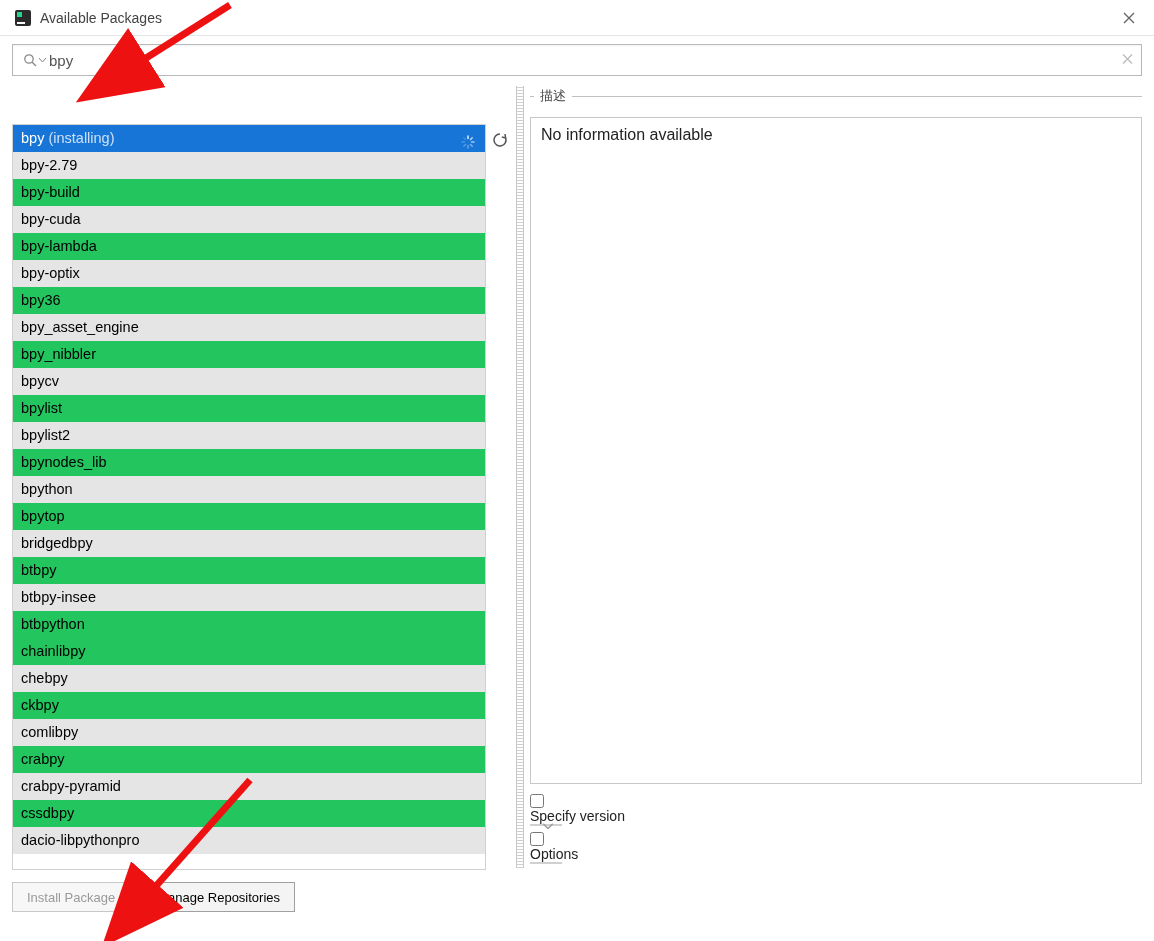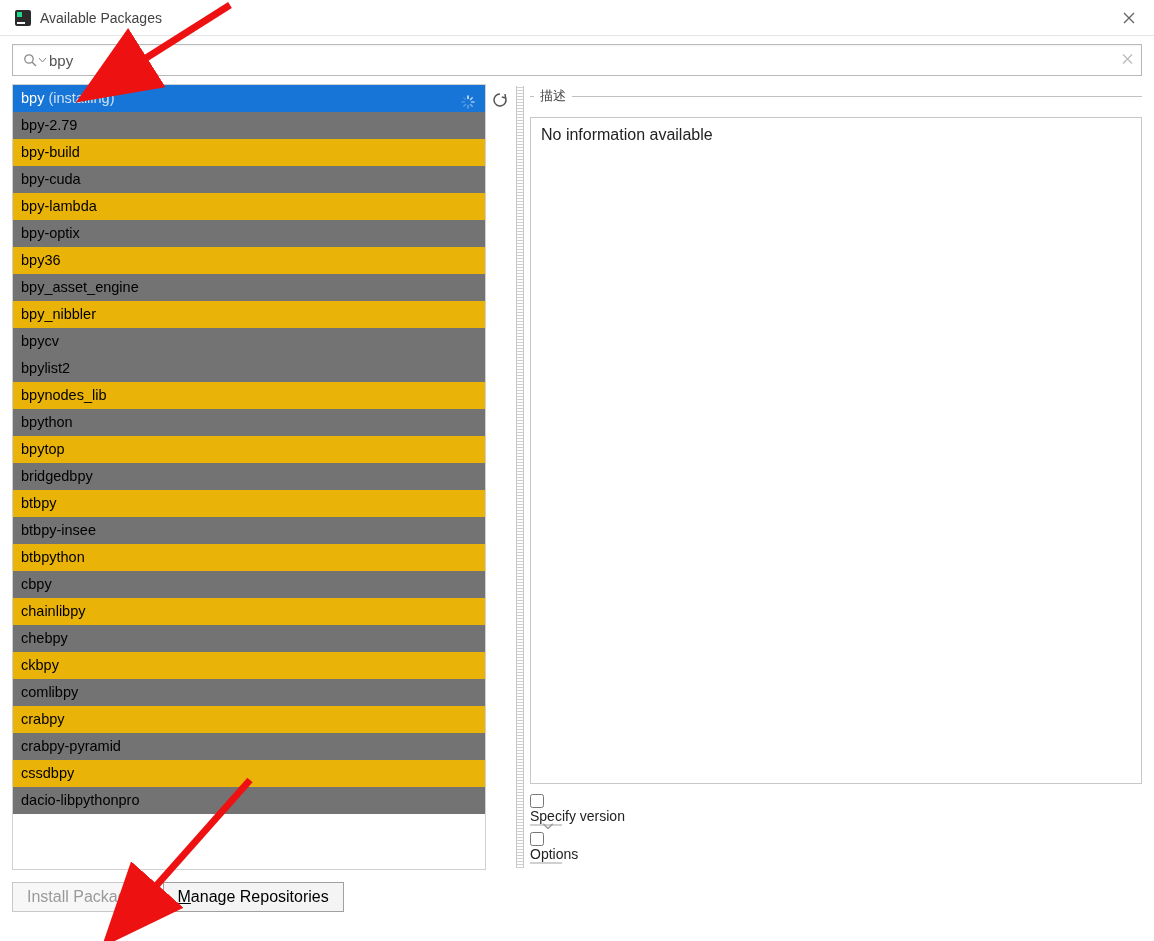--- a/index.html
+++ b/index.html
@@ -9,25 +9,25 @@
   .app-icon { width: 18px; height: 18px; }
   .title-text { font-size: 14px; color: #444; }
   .win-close { width: 30px; height: 30px; display: flex; align-items: center; justify-content: center; color: #666; cursor: pointer; }
   .search-row { padding: 8px 12px; }
   .search-box { position: relative; height: 32px; border: 1px solid #b8b8b8; background: #fff; display: flex; align-items: center; padding: 0 30px 0 36px; box-shadow: inset 0 1px 2px rgba(0,0,0,.05); }
   .search-icon { position: absolute; left: 10px; top: 50%; transform: translateY(-50%); color: #888; display:flex; align-items:center; gap:2px; }
   .search-input { border: none; outline: none; width: 100%; height: 100%; font-size: 15px; color: #555; background: transparent; }
   .clear-icon { position: absolute; right: 8px; top: 50%; transform: translateY(-50%); color: #999; cursor: pointer; }
 
   .body-area { display: flex; height: 786px; }
-  .left-pane { width: 514px; display: flex; }
+  .left-pane { width: 514px; display: flex; margin-top: 40px; }
   .pkg-list { flex: 1; border: 1px solid #d0d0d0; margin-left: 12px; overflow-y: auto; position: relative; }
   .pkg-item { height: 27px; line-height: 27px; padding: 0 8px; font-size: 14.5px; white-space: nowrap; overflow: hidden; text-overflow: ellipsis; cursor: pointer; }
-  .pkg-item.odd { background: #eab308; }
-  .pkg-item.even { background: #737373; }
+  .pkg-item.odd { background: #22c55e; }
+  .pkg-item.even { background: #e5e5e5; }
   .pkg-item.selected { background: #1675d6; color: #fff; }
   .pkg-item.selected .status { color: #cde0f6; }
   .pkg-item .status { color: #666; }
   .spinner { float: right; margin-top: 6px; margin-right: 2px; }
   .refresh-col { width: 28px; padding-top: 4px; display: flex; flex-direction: column; align-items: center; }
   .refresh-btn { width: 24px; height: 24px; border: 1px solid transparent; background: transparent; cursor: pointer; color: #555; display:flex; align-items:center; justify-content:center; }
 
   .splitter { width: 8px; cursor: col-resize; background: repeating-linear-gradient(0deg,#d0d0d0 0 1px,transparent 1px 3px); margin: 2px 2px; border-left:1px solid #c8c8c8; border-right:1px solid #c8c8c8; }
 
   .right-pane { flex: 1; padding: 4px 12px 0 4px; display: flex; flex-direction: column; }
@@ -36,21 +36,21 @@
   .desc-box { flex: 1; border: 1px solid #c8c8c8; padding: 8px 10px; font-size: 16px; color: #222; overflow: auto; }
 
   .right-controls { margin-top: 10px; }
   .ctrl-row { display: flex; align-items: flex-start; height: 32px; margin-bottom: 6px; flex-direction: column; }
   .chk { width: 14px; height: 14px; margin-right: 6px; }
   .chk-label { font-size: 14px; color: #222; width: 128px; }
   .combo, .txt { flex: 1; height: 26px; border: 1px solid #d0d0d0; background: #f3f3f3; color: #888; padding: 0 24px 0 6px; position: relative; }
   .combo .caret { position: absolute; right: 8px; top: 50%; transform: translateY(-50%); color: #888; }
 
   .footer { height: 54px; display: flex; align-items: center; padding: 0 12px; gap: 12px; }
-  .btn { height: 30px; padding: 0 14px; border: 1px solid #a0a0a0; background: #f4f4f4; font-size: 16px; cursor: pointer; }
+  .btn { height: 30px; padding: 0 14px; border: 1px solid #a0a0a0; background: #f4f4f4; font-size: 13px; cursor: pointer; }
   .btn[disabled] { color: #9a9a9a; border-color: #c8c8c8; background: #f7f7f7; cursor: default; }
   .btn .ul { text-decoration: underline; }
 
   
   .pkg-list::-webkit-scrollbar { width: 12px; }
   .pkg-list::-webkit-scrollbar-thumb { background: #c8c8c8; border-radius: 6px; }
 
   
   .overlay { position: absolute; left:0; top:0; width:1154px; height:941px; pointer-events: none; }
 </style>
@@ -112,29 +112,29 @@
             </svg></span></div>
         <div class="pkg-item even"><span>bpy-2.79</span></div>
         <div class="pkg-item odd"><span>bpy-build</span></div>
         <div class="pkg-item even"><span>bpy-cuda</span></div>
         <div class="pkg-item odd"><span>bpy-lambda</span></div>
         <div class="pkg-item even"><span>bpy-optix</span></div>
         <div class="pkg-item odd"><span>bpy36</span></div>
         <div class="pkg-item even"><span>bpy_asset_engine</span></div>
         <div class="pkg-item odd"><span>bpy_nibbler</span></div>
         <div class="pkg-item even"><span>bpycv</span></div>
+        <div class="pkg-item odd"><span>bpylist</span></div>
         <div class="pkg-item even"><span>bpylist2</span></div>
         <div class="pkg-item odd"><span>bpynodes_lib</span></div>
         <div class="pkg-item even"><span>bpython</span></div>
         <div class="pkg-item odd"><span>bpytop</span></div>
         <div class="pkg-item even"><span>bridgedbpy</span></div>
         <div class="pkg-item odd"><span>btbpy</span></div>
         <div class="pkg-item even"><span>btbpy-insee</span></div>
         <div class="pkg-item odd"><span>btbpython</span></div>
-        <div class="pkg-item even"><span>cbpy</span></div>
         <div class="pkg-item odd"><span>chainlibpy</span></div>
         <div class="pkg-item even"><span>chebpy</span></div>
         <div class="pkg-item odd"><span>ckbpy</span></div>
         <div class="pkg-item even"><span>comlibpy</span></div>
         <div class="pkg-item odd"><span>crabpy</span></div>
         <div class="pkg-item even"><span>crabpy-pyramid</span></div>
         <div class="pkg-item odd"><span>cssdbpy</span></div>
         <div class="pkg-item even"><span>dacio-libpythonpro</span></div>
       </div>
     <div class="refresh-col">

